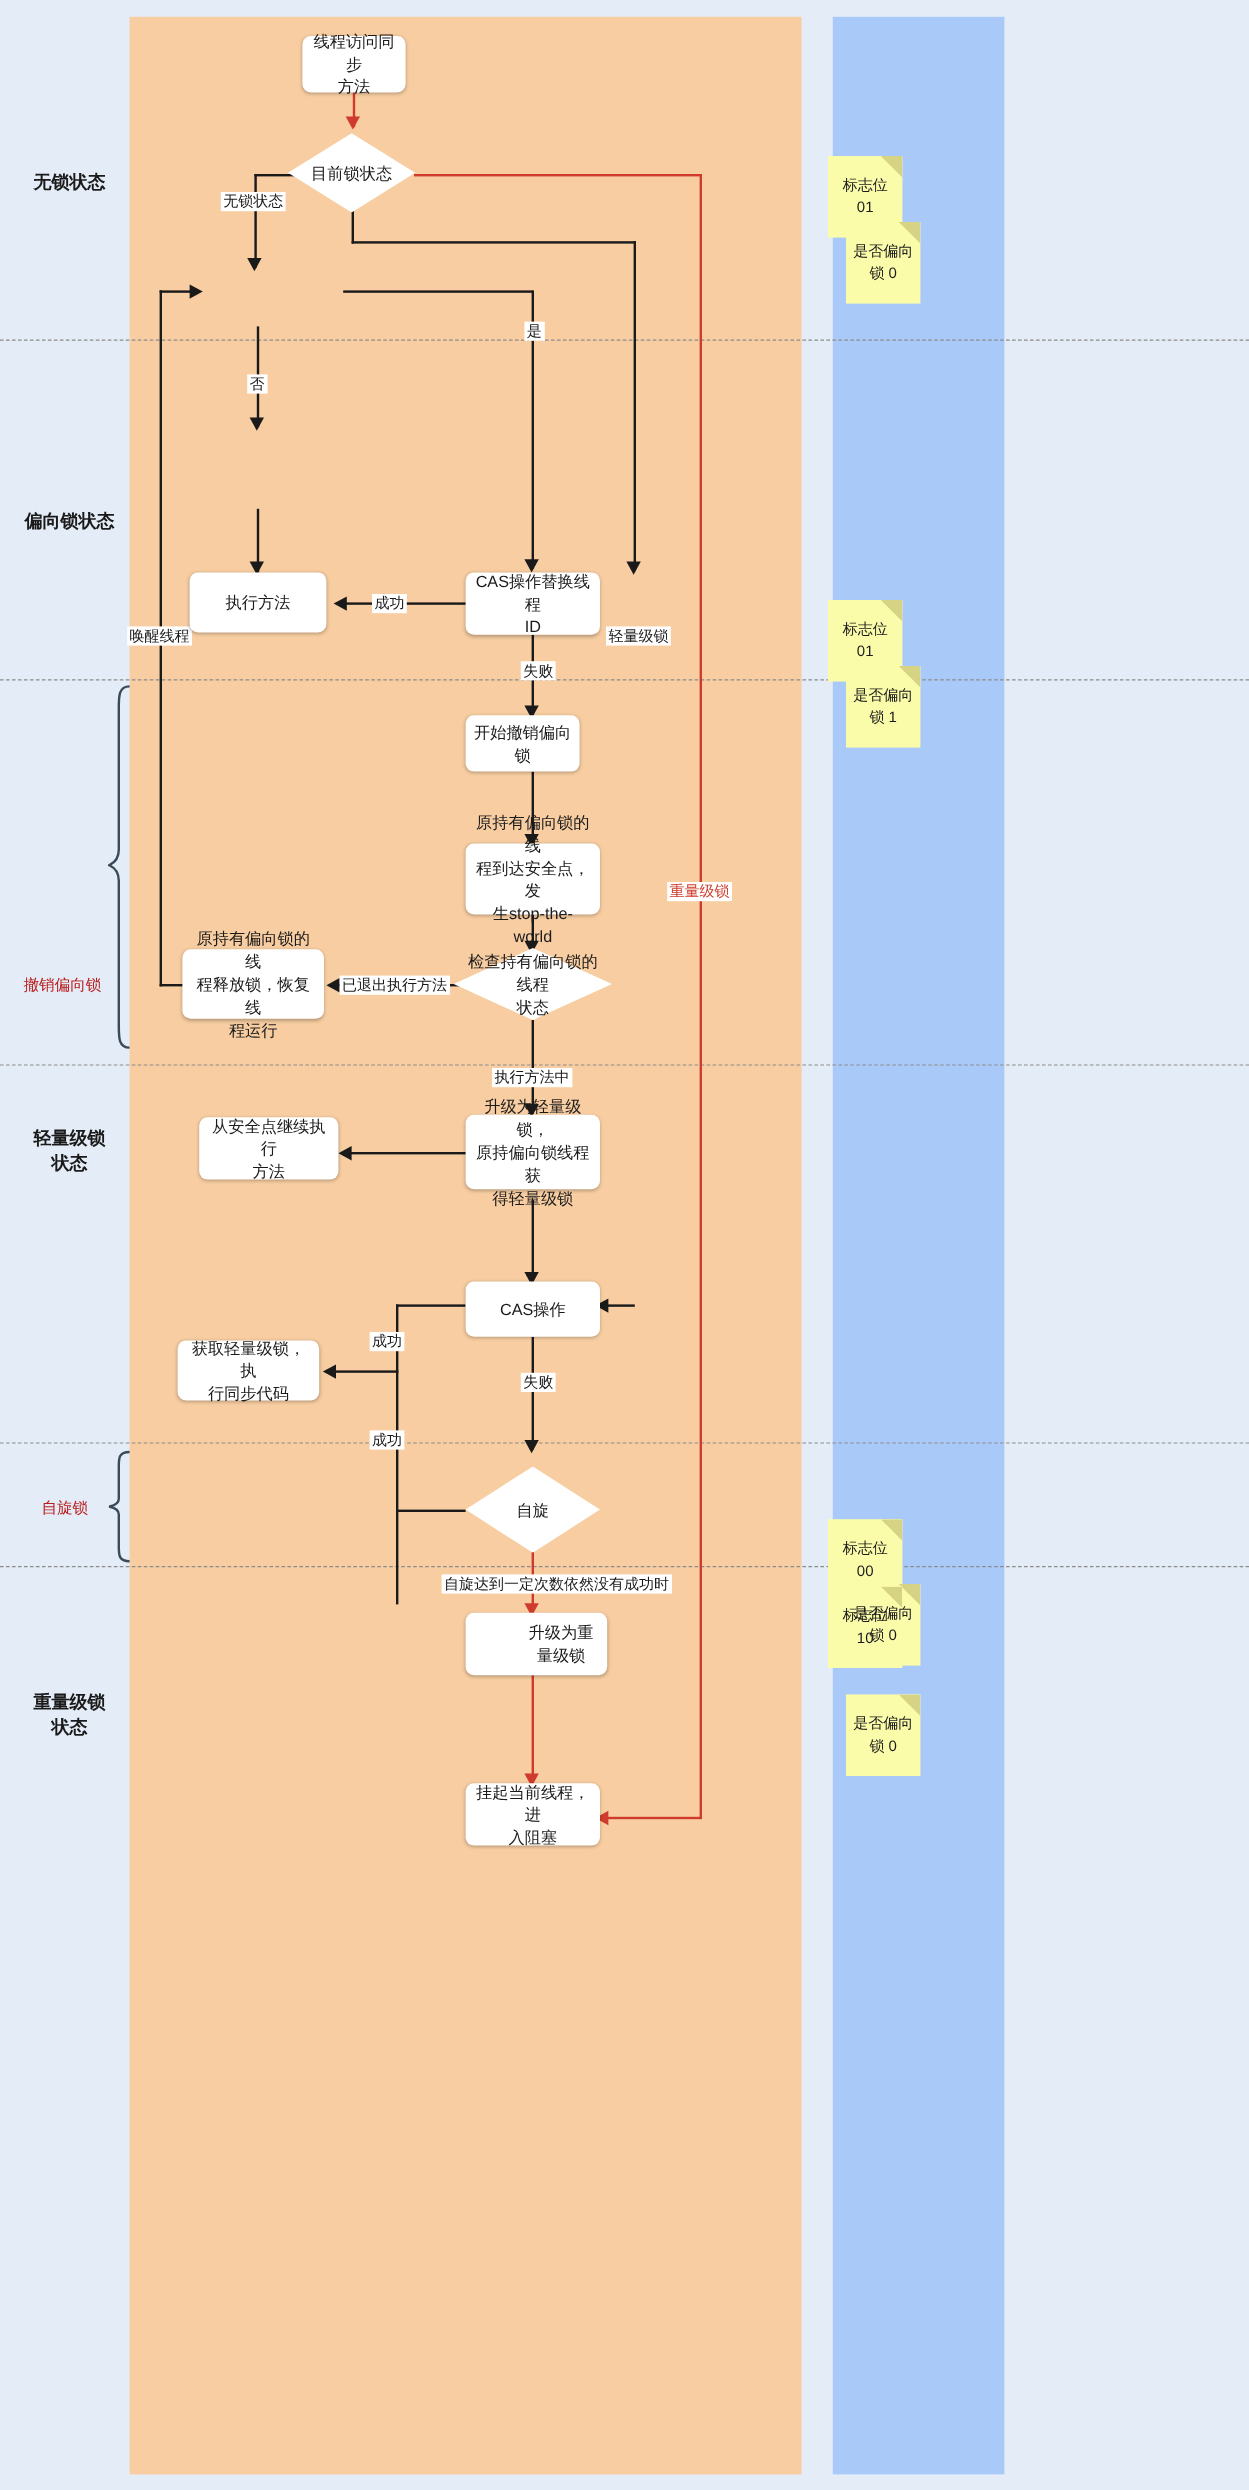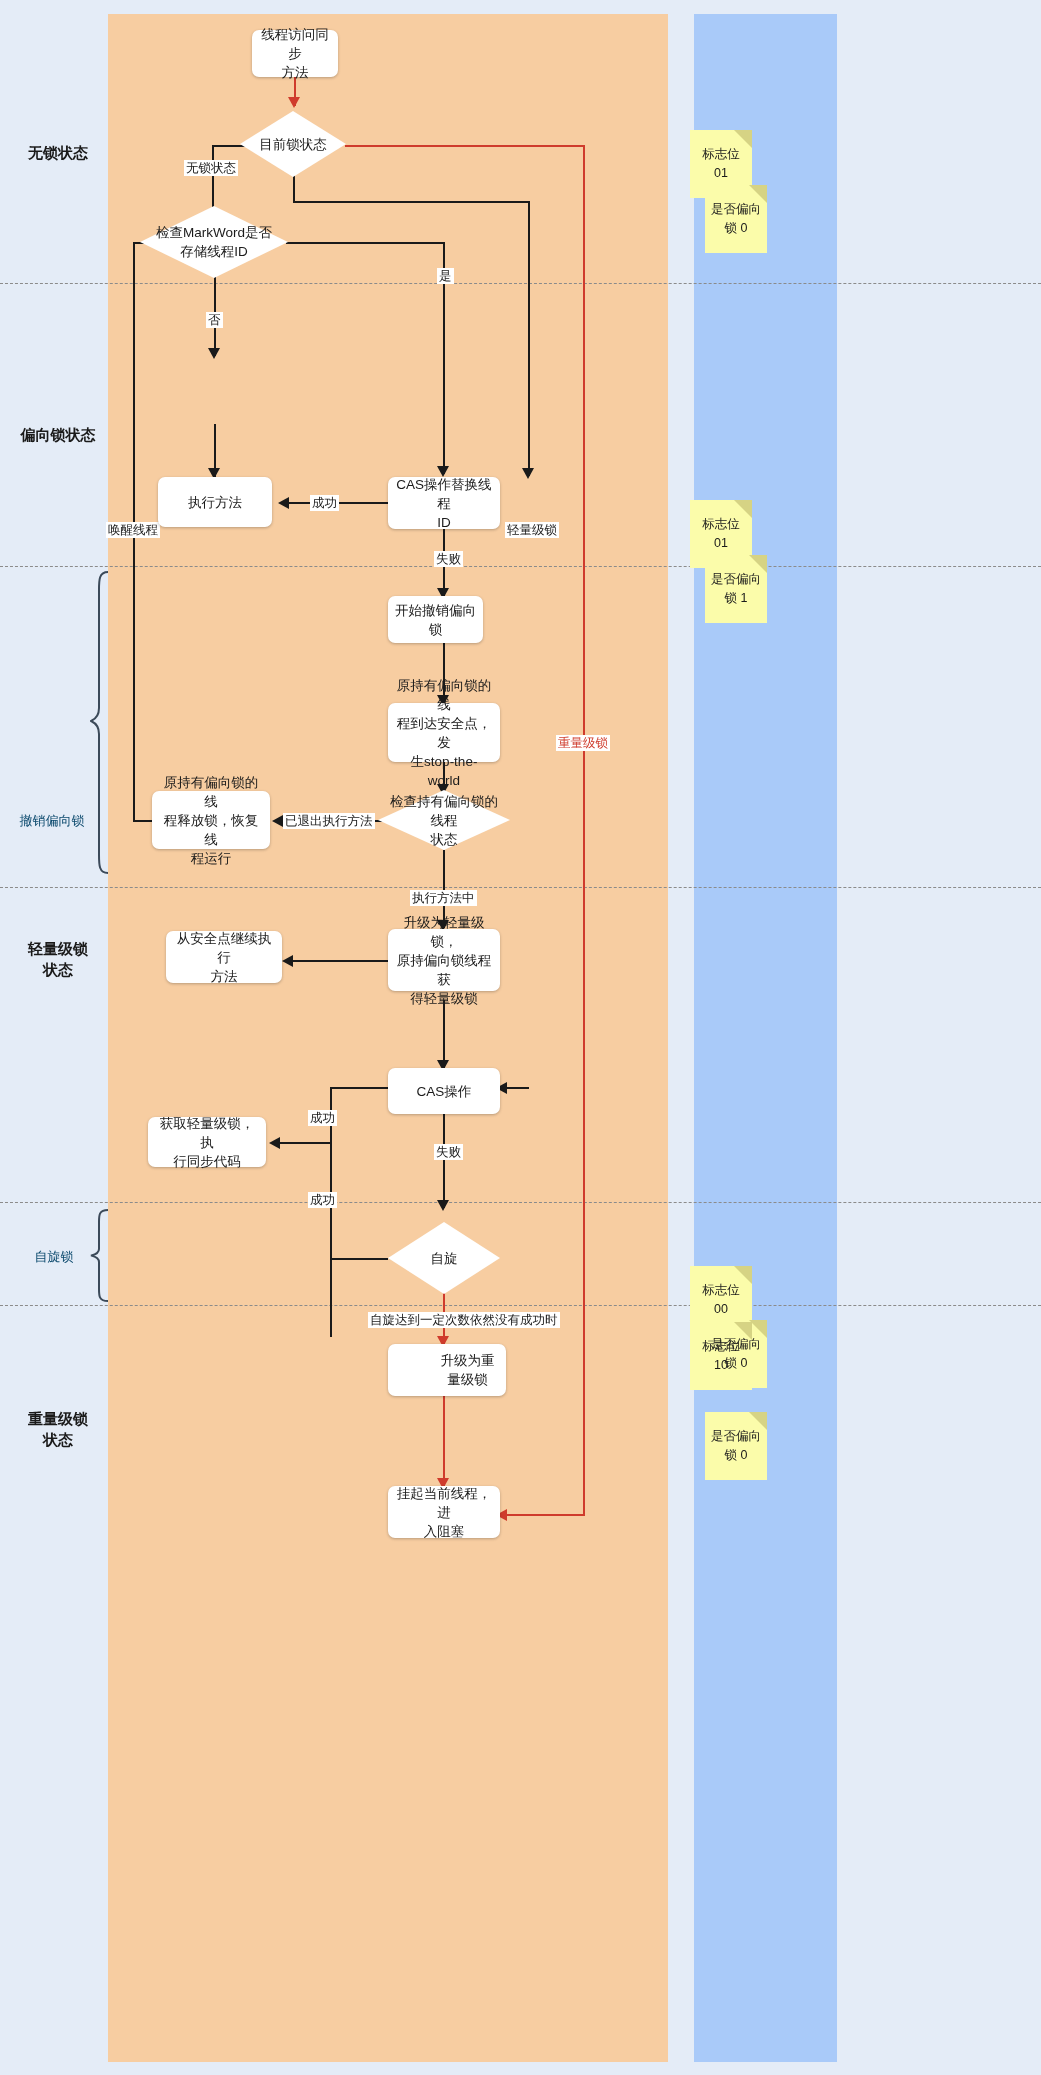--- a/index.html
+++ b/index.html
@@ -26,21 +26,21 @@
     position:absolute;left:0;width:1041px;height:0;
     border-top:1px dashed #8b8b8b;
   }
 
   
   .stage-label{
     position:absolute;text-align:center;font-weight:bold;font-size:15px;
     color:#1a1a1a;line-height:21px;
   }
   .brace-label{
-    position:absolute;text-align:center;font-size:13px;color:#0c4a6e;
+    position:absolute;text-align:center;font-size:13px;color:#b91c1c;
     line-height:18px;
   }
 
   
   .node{
     position:absolute;background:#ffffff;border-radius:7px;
     box-shadow:0 1px 3px rgba(0,0,0,.25);
     display:flex;align-items:center;justify-content:center;
     text-align:center;font-size:13.5px;color:#1b1b1b;line-height:19px;
     padding:4px 7px;box-sizing:border-box;
@@ -220,27 +220,20 @@
       <span>线程访问同步</span><br>
       <span>方法</span>
     </span>
   </div>
 
   <div class="diamond" style="left:240px;top:111px;width:106px;height:66px;">
     <div class="dshape"></div>
     <div class="dtext">目前锁状态</div>
   </div>
 
-  <div class="diamond" style="left:140px;top:206px;width:148px;height:72px;">
-    <div class="dshape"></div>
-    <div class="dtext">
-      <span>检查MarkWord是否</span><br>
-      <span>存储线程ID</span>
-    </div>
-  </div>
 
 
   <div class="node" style="left:158px;top:477px;width:114px;height:50px;">执行方法</div>
 
   <div class="node" style="left:388px;top:477px;width:112px;height:52px;">
     <span>
       <span>CAS操作替换线程</span><br>
       <span>ID</span>
     </span>
   </div>

